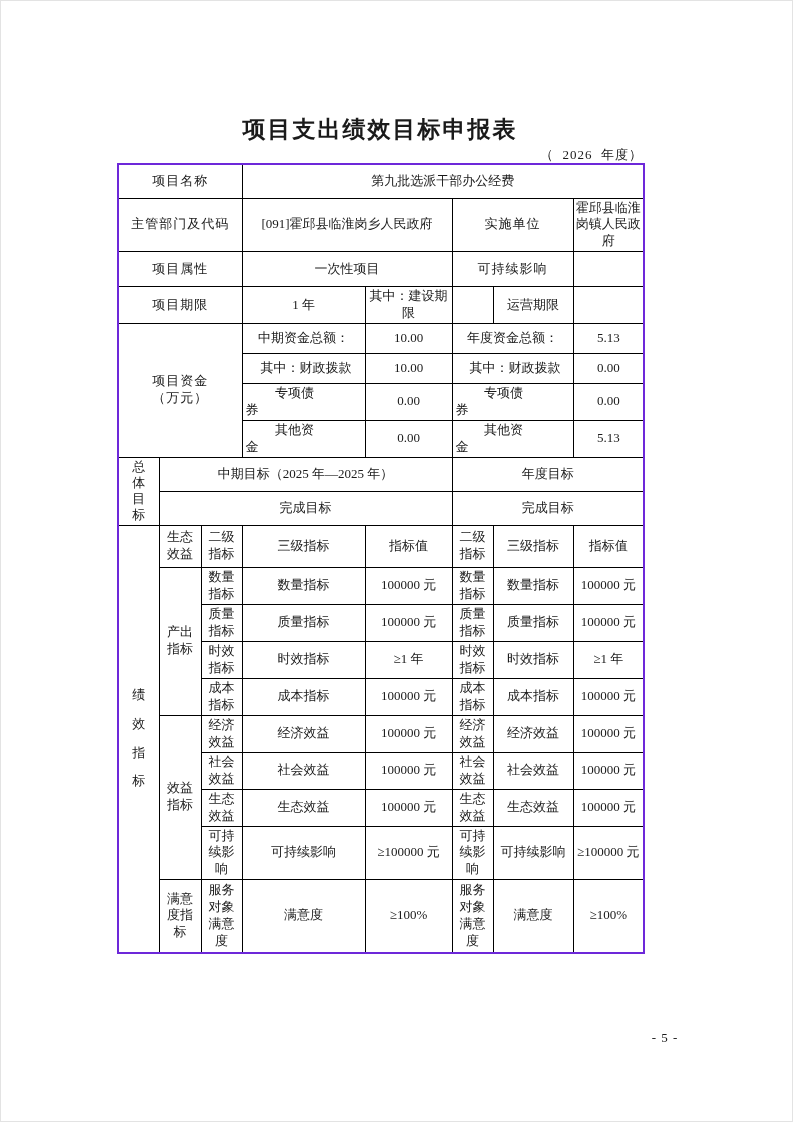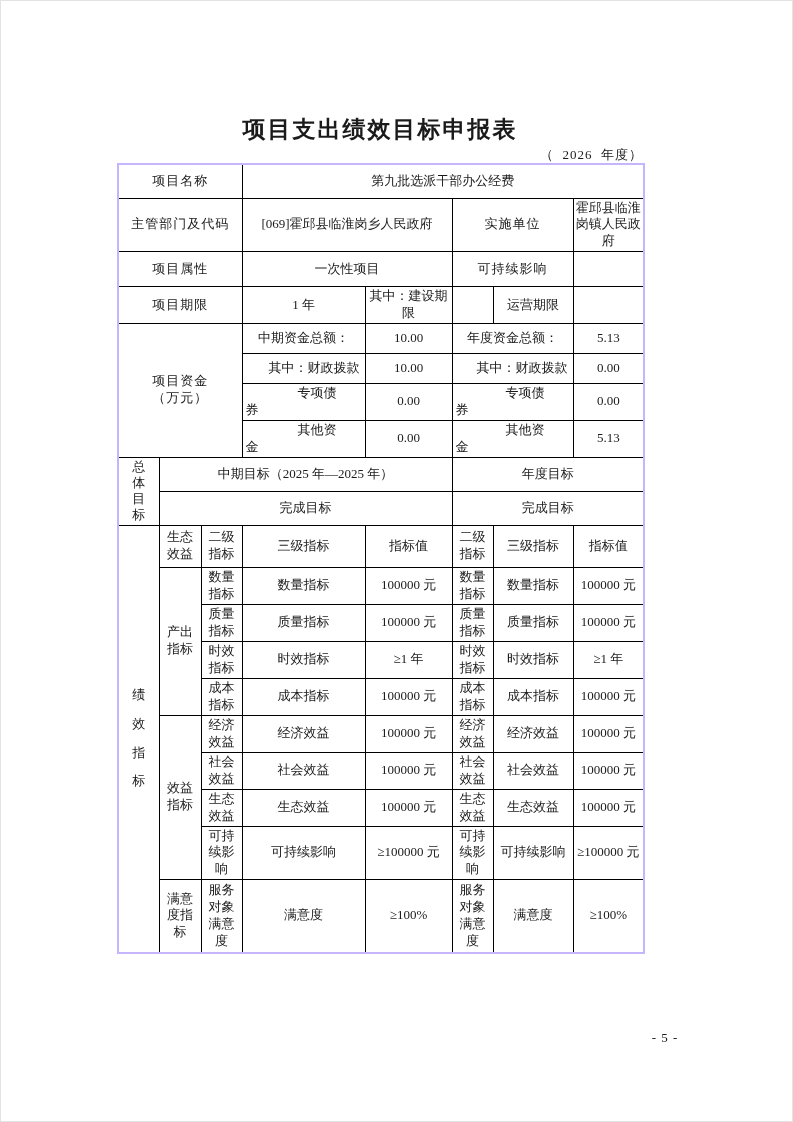--- a/index.html
+++ b/index.html
@@ -13,37 +13,37 @@
     font-family:"Liberation Sans","DejaVu Sans",sans-serif;
     font-size:23px;font-weight:bold;letter-spacing:2px;
   }
   .doc-subtitle{
     position:absolute;top:146px;left:117px;width:526px;text-align:right;
     font-size:13px;letter-spacing:1px;white-space:pre;
   }
   table.form{
     position:absolute;left:117px;top:163px;
     border-collapse:collapse;table-layout:fixed;width:526px;
-    border:2px solid #c4b5fd;
+    border:2px solid #6d28d9;
   }
   table.form td{
     border:1px solid #000;
     font-size:13px;line-height:1.3;
     text-align:center;vertical-align:middle;
     padding:1px 2px;word-break:break-all;overflow:hidden;
   }
   tr.r1{height:34px}  tr.r2{height:46px}  tr.r3{height:35px}  tr.r4{height:34px}
   tr.r5{height:30px}  tr.r6{height:30px}  tr.r7{height:36px}  tr.r8{height:36px}
   tr.r9{height:34px}  tr.r10{height:34px} tr.r11{height:42px}
   tr.rind{height:37px} tr.r19{height:52px} tr.r20{height:73px}
   td.lab{letter-spacing:1px;}
   td.impl-val{line-height:1.15;padding:1px 2px;}
   td.num{text-align:right;padding-right:3px;}
   td.left{text-align:left;padding-left:4px;}
-  .fl1{display:block;text-align:right;padding-right:3px;padding-left:8px;}
+  .fl1{display:block;text-align:center;padding-right:3px;padding-left:8px;}
   .fl1.inset{padding-right:26px;}
   .fl2{display:block;text-align:left;padding-left:1px;}
   td.fl-center{text-align:center;}
   .vtext{display:inline-block;width:15px;word-break:break-all;line-height:1.25;vertical-align:middle;}
   .vtext.loose{line-height:2.2;}
   .fund-cap{line-height:1.5;}
   .page-num{
     position:absolute;left:630px;top:1030px;width:70px;text-align:center;
     font-size:13px;letter-spacing:1px;
   }
@@ -69,21 +69,21 @@
     </colgroup>
 
     <tbody>
         <tr class="r1">
       <td colspan="3" class="lab">项目名称</td>
       <td colspan="5">第九批选派干部办公经费</td>
     </tr>
 
     <tr class="r2">
       <td colspan="3" class="lab">主管部门及代码</td>
-      <td colspan="2">[069]霍邱县临淮岗乡人民政府</td>
+      <td colspan="2">[091]霍邱县临淮岗乡人民政府</td>
       <td colspan="2" class="lab">实施单位</td>
       <td class="impl-val">霍邱县临淮岗镇人民政府</td>
     </tr>
 
     <tr class="r3">
       <td colspan="3" class="lab">项目属性</td>
       <td colspan="2">一次性项目</td>
       <td colspan="2" class="lab">可持续影响</td>
       <td></td>
     </tr>

